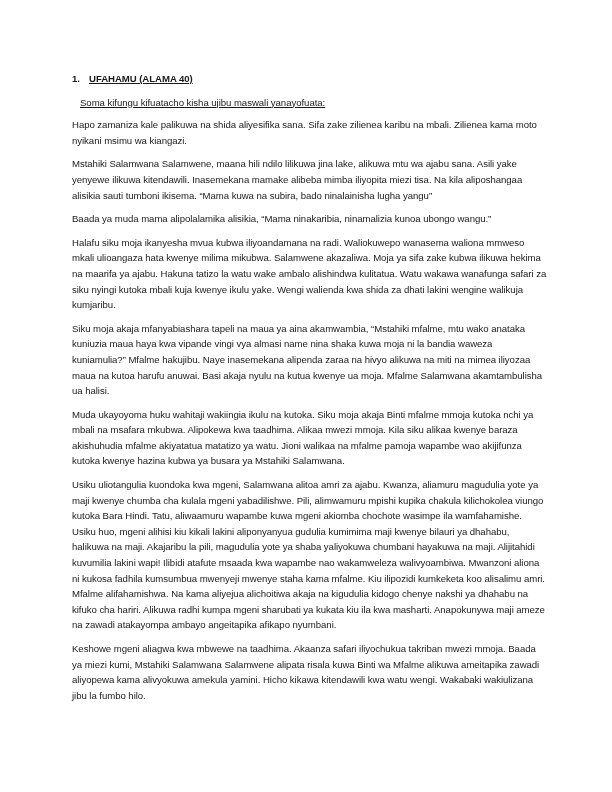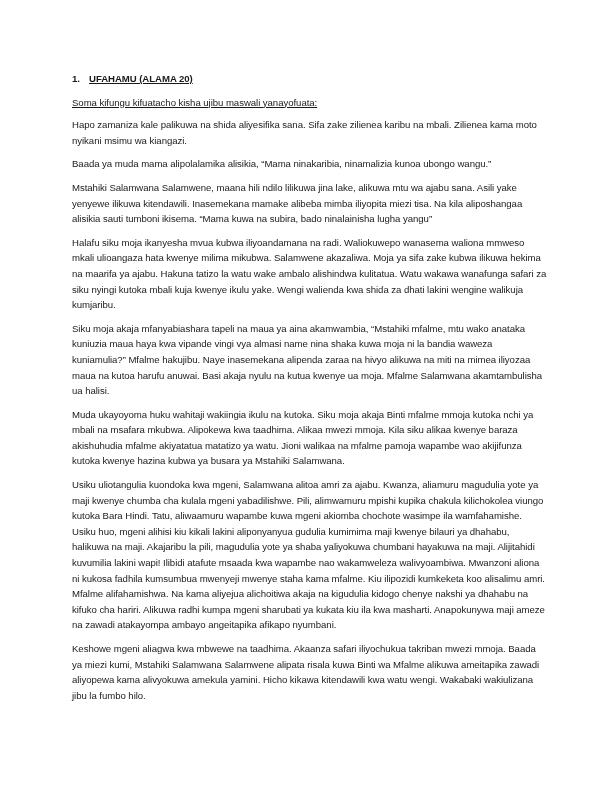--- a/index.html
+++ b/index.html
@@ -9,33 +9,33 @@
     font-family: "Liberation Sans", sans-serif;
     font-size: 9.6px; line-height: 15.6px; color: #1a1a1a;
     letter-spacing: -0.05px;
   }
   .heading {
     font-weight: bold; font-size: 9.6px; margin: 0 0 8px 0;
     display: flex; align-items: baseline;
   }
   .heading .num { width: 17px; }
   .heading .title { text-decoration: underline; }
-  .subtitle { text-decoration: underline; margin: 0 0 7px 0; }
+  .subtitle { text-decoration: underline; margin: 0 0 7px 8px; }
   .para { margin: 0 0 8px 0; }
 </style>
 </head>
 <body>
 
 <div class="page">
   <div class="heading">
     <span class="num">1.</span>
-    <span class="title">UFAHAMU (ALAMA 20)</span>
+    <span class="title">UFAHAMU (ALAMA 40)</span>
   </div>
   <p class="subtitle">Soma kifungu kifuatacho kisha ujibu maswali yanayofuata:</p>
   <p class="para">Hapo zamaniza kale palikuwa na shida aliyesifika sana. Sifa zake zilienea karibu na mbali. Zilienea kama moto nyikani msimu wa kiangazi.</p>
+  <p class="para">Mstahiki Salamwana Salamwene, maana hili ndilo lilikuwa jina lake, alikuwa mtu wa ajabu sana. Asili yake yenyewe ilikuwa kitendawili. Inasemekana mamake alibeba mimba iliyopita miezi tisa. Na kila aliposhangaa alisikia sauti tumboni ikisema. “Mama kuwa na subira, bado ninalainisha lugha yangu”</p>
   <p class="para">Baada ya muda mama alipolalamika alisikia, “Mama ninakaribia, ninamalizia kunoa ubongo wangu.”</p>
-  <p class="para">Mstahiki Salamwana Salamwene, maana hili ndilo lilikuwa jina lake, alikuwa mtu wa ajabu sana. Asili yake yenyewe ilikuwa kitendawili. Inasemekana mamake alibeba mimba iliyopita miezi tisa. Na kila aliposhangaa alisikia sauti tumboni ikisema. “Mama kuwa na subira, bado ninalainisha lugha yangu”</p>
   <p class="para">Halafu siku moja ikanyesha mvua kubwa iliyoandamana na radi. Waliokuwepo wanasema waliona mmweso mkali ulioangaza hata kwenye milima mikubwa. Salamwene akazaliwa. Moja ya sifa zake kubwa ilikuwa hekima na maarifa ya ajabu. Hakuna tatizo la watu wake ambalo alishindwa kulitatua. Watu wakawa wanafunga safari za siku nyingi kutoka mbali kuja kwenye ikulu yake. Wengi walienda kwa shida za dhati lakini wengine walikuja kumjaribu.</p>
   <p class="para">Siku moja akaja mfanyabiashara tapeli na maua ya aina akamwambia, “Mstahiki mfalme, mtu wako anataka kuniuzia maua haya kwa vipande vingi vya almasi name nina shaka kuwa moja ni la bandia waweza kuniamulia?” Mfalme hakujibu. Naye inasemekana alipenda zaraa na hivyo alikuwa na miti na mimea iliyozaa maua na kutoa harufu anuwai. Basi akaja nyulu na kutua kwenye ua moja. Mfalme Salamwana akamtambulisha  ua halisi.</p>
   <p class="para">Muda ukayoyoma huku wahitaji wakiingia ikulu na kutoka. Siku moja akaja Binti mfalme mmoja kutoka nchi ya mbali na msafara mkubwa. Alipokewa kwa taadhima. Alikaa mwezi mmoja. Kila siku alikaa kwenye baraza akishuhudia mfalme akiyatatua matatizo ya watu. Jioni walikaa na mfalme pamoja wapambe wao akijifunza kutoka kwenye  hazina kubwa  ya busara ya Mstahiki Salamwana.</p>
   <p class="para">Usiku uliotangulia kuondoka kwa mgeni, Salamwana alitoa amri za ajabu. Kwanza, aliamuru magudulia yote ya maji kwenye chumba cha kulala mgeni yabadilishwe. Pili, alimwamuru mpishi kupika chakula kilichokolea viungo  kutoka Bara Hindi. Tatu, aliwaamuru wapambe kuwa mgeni akiomba chochote wasimpe ila wamfahamishe. Usiku huo, mgeni alihisi kiu kikali lakini aliponyanyua gudulia kumimima maji kwenye bilauri ya dhahabu, halikuwa na maji. Akajaribu la pili, magudulia yote ya shaba yaliyokuwa chumbani hayakuwa na maji. Alijitahidi kuvumilia lakini wapi! Ilibidi atafute msaada kwa wapambe nao wakamweleza walivyoambiwa. Mwanzoni aliona ni kukosa fadhila kumsumbua mwenyeji  mwenye staha kama mfalme. Kiu ilipozidi kumkeketa koo alisalimu amri. Mfalme alifahamishwa. Na kama aliyejua alichoitiwa akaja na kigudulia kidogo chenye nakshi ya dhahabu na kifuko cha hariri. Alikuwa radhi kumpa mgeni sharubati ya kukata kiu ila kwa masharti. Anapokunywa maji ameze na zawadi atakayompa ambayo angeitapika afikapo nyumbani.</p>
   <p class="para">Keshowe mgeni aliagwa kwa mbwewe na taadhima. Akaanza safari iliyochukua takriban mwezi mmoja. Baada ya miezi kumi, Mstahiki Salamwana Salamwene alipata risala kuwa Binti wa Mfalme alikuwa ameitapika zawadi aliyopewa kama alivyokuwa amekula yamini. Hicho kikawa kitendawili kwa watu wengi. Wakabaki wakiulizana jibu la fumbo hilo.</p>
 </div>
 
 </body></html>

